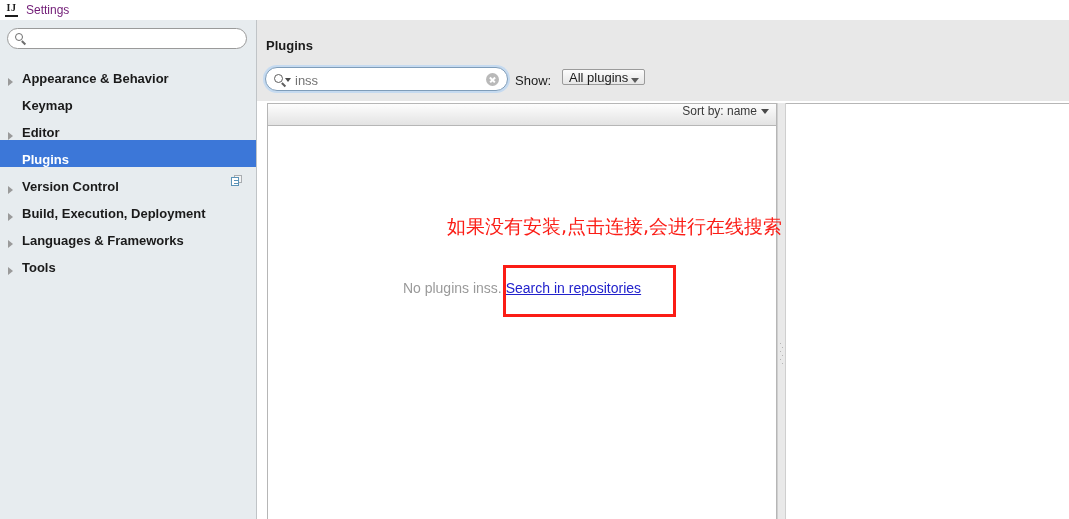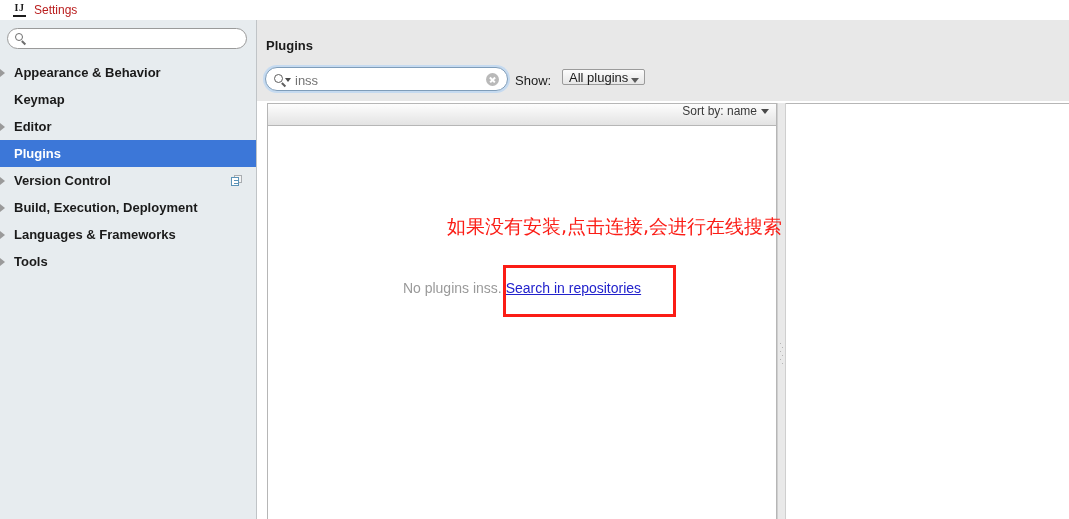--- a/index.html
+++ b/index.html
@@ -16,21 +16,21 @@
   }
 
   
   .titlebar {
     position: absolute;
     left: 0; top: 0;
     width: 1069px; height: 20px;
     background: #ffffff;
     display: flex;
     align-items: center;
-    padding-left: 12px;
+    padding-left: 4px;
     box-sizing: border-box;
   }
   .ij-icon {
     width: 15px; height: 15px;
     position: relative;
     margin-right: 7px;
     flex: 0 0 auto;
   }
   .ij-icon .letters {
     position: absolute;
@@ -45,21 +45,21 @@
     text-align: center;
   }
   .ij-icon .bar {
     position: absolute;
     left: 1px; bottom: 1px;
     width: 13px; height: 2px;
     background: #1c1c1c;
   }
   .titlebar .title {
     font-size: 12px;
-    color: #b91c1c;
+    color: #701a75;
   }
 
   
   .sidebar {
     position: absolute;
     left: 0; top: 20px;
     width: 257px; height: 499px;
     background: #e7ecef;
     border-right: 1px solid #c0c4c7;
     box-sizing: border-box;
@@ -104,22 +104,22 @@
     color: #1a1a1a;
   }
 
   .tree {
     margin-top: 10px;
   }
   .tree-item {
     position: relative;
     height: 27px;
     display: flex;
-    align-items: center;
-    padding-left: 0;
+    align-items: flex-end;
+    padding-left: 8px;
     box-sizing: border-box;
     cursor: default;
   }
   .tree-item.selected {
     background: #3c77d8;
   }
   .arrow {
     width: 14px;
     flex: 0 0 auto;
     display: flex;

